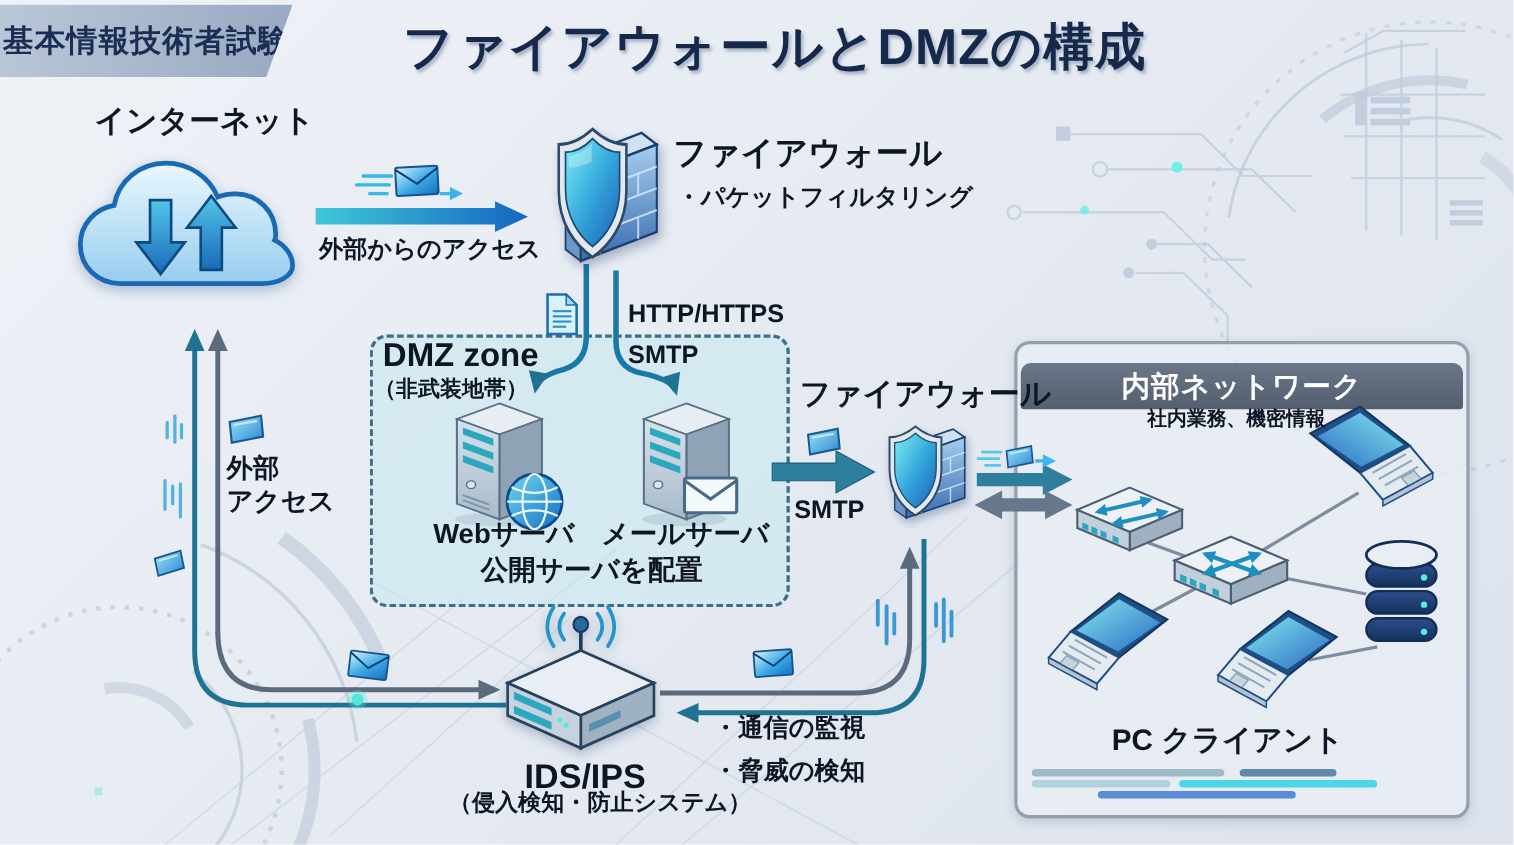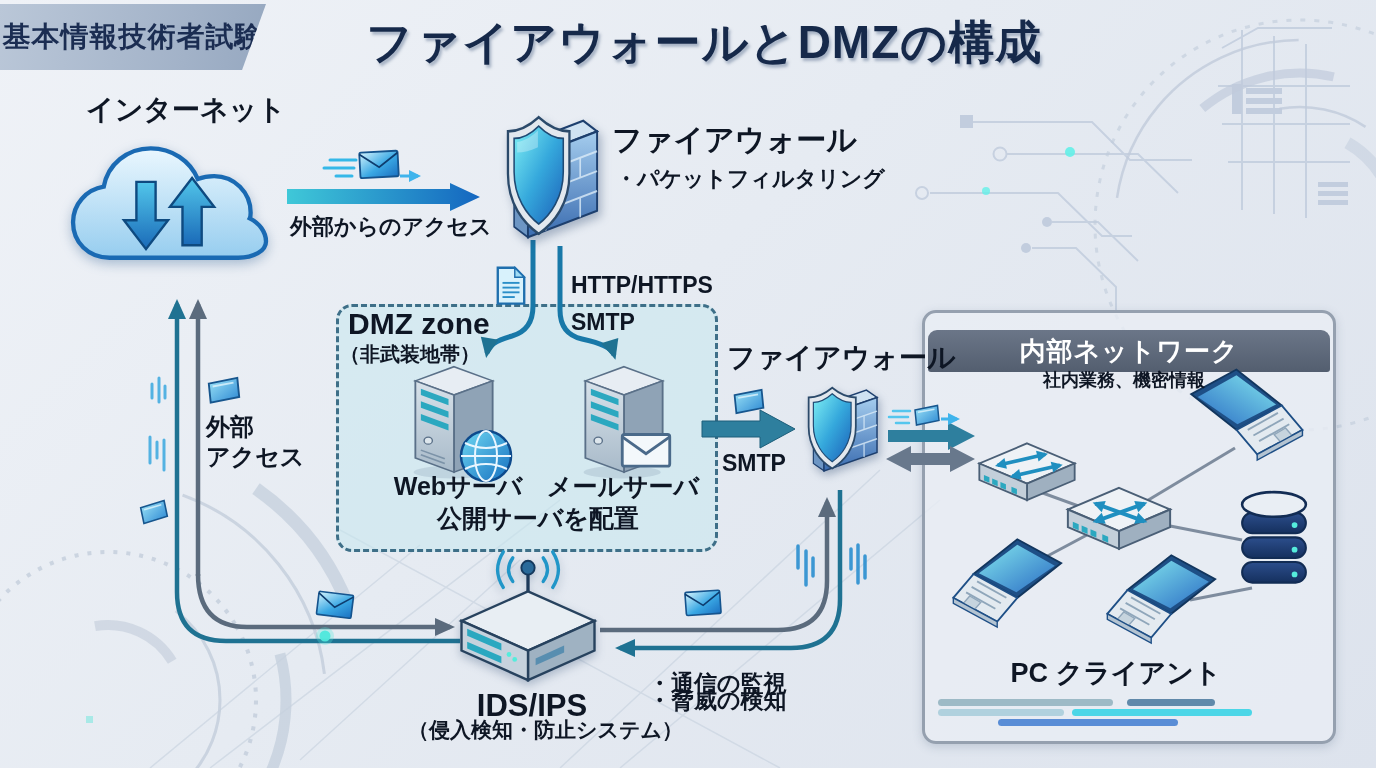--- a/index.html
+++ b/index.html
@@ -515,16 +515,16 @@
 <div class="t" style="left:722px;top:450px;font-size:23px;">SMTP</div>
 
 <div class="t ctr" style="left:974px;top:370px;width:300px;font-size:18px;">社内業務、機密情報</div>
 <div class="t ctr" style="left:966px;top:658px;width:300px;font-size:27px;">PC クライアント</div>
 
 <div class="t" style="left:206px;top:413px;font-size:24px;">外部</div>
 <div class="t" style="left:206px;top:443px;font-size:24px;text-align:center;">アクセス</div>
 
 <div class="t ctr" style="left:432px;top:688px;width:200px;font-size:31px;">IDS/IPS</div>
 <div class="t ctr" style="left:408px;top:718px;width:248px;font-size:21px;">（侵入検知・防止システム）</div>
-<div class="t" style="left:648px;top:670px;font-size:23px;">・通信の監視</div>
+<div class="t" style="left:648px;top:648px;font-size:23px;">・通信の監視</div>
 <div class="t" style="left:648px;top:687px;font-size:23px;">・脅威の検知</div>
 
 </div>
 
 </body></html>

